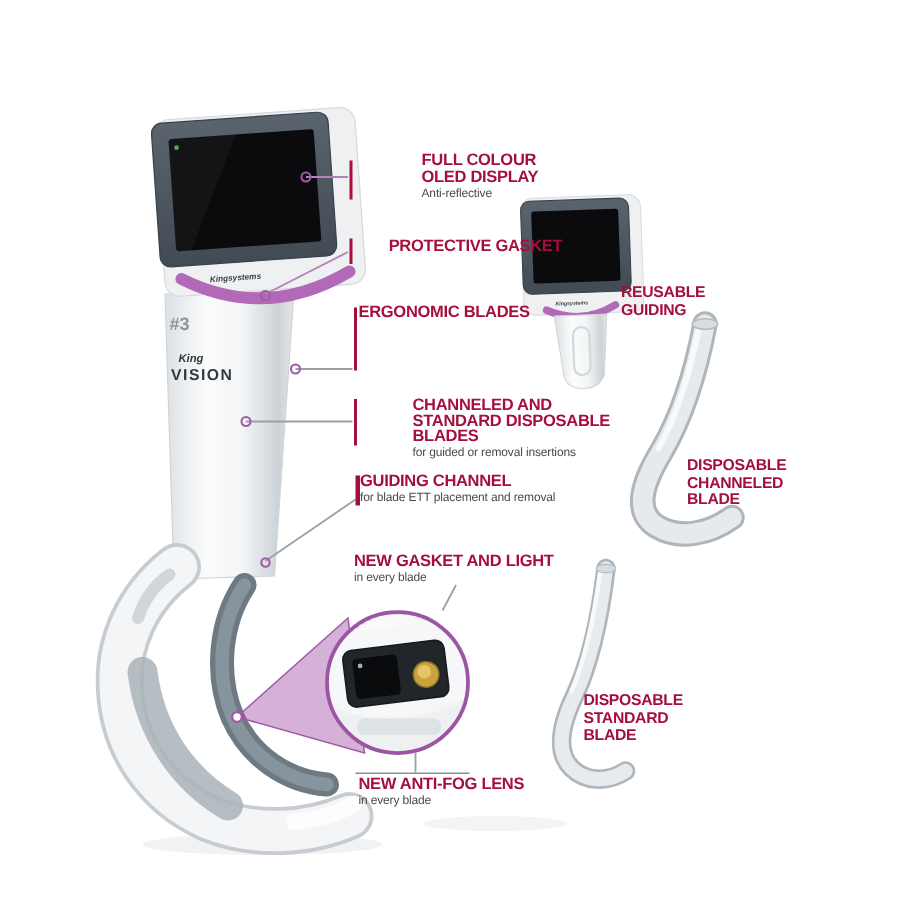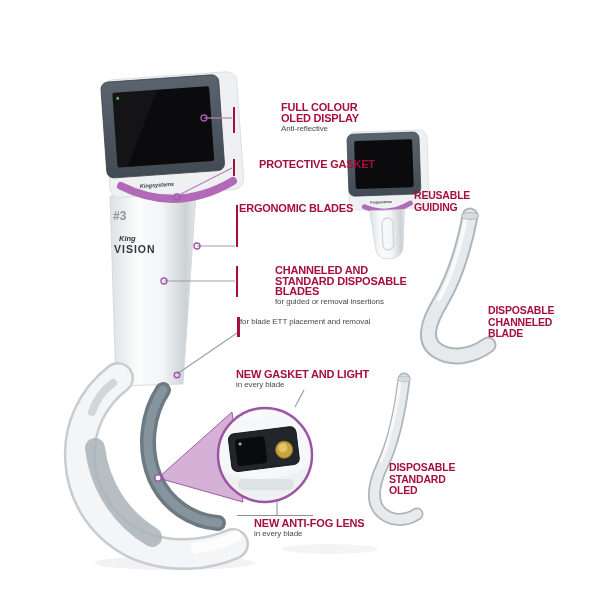--- a/index.html
+++ b/index.html
@@ -23,24 +23,24 @@
   }
   .tick{position:absolute;width:2.5px;background:var(--red);}
   .overline{position:absolute;height:0;border-top:1px solid #8e8e8e;}
   
   #co-display  {left:237px;top:102px;width:95px;margin-left:44px;}
   #co-gasket   {left:237px;top:159px;width:160px;text-align:center;}
   #co-ergo     {left:239px;top:203px;width:125px;}
   #co-blades   {left:239px;top:265px;width:150px;margin-left:36px;}
   #co-guide    {left:240px;top:316px;width:150px;}
   #co-optics   {left:236px;top:369px;width:140px;}
-  #co-antifog  {left:254px;top:518px;width:140px;}
+  #co-antifog  {left:239px;top:518px;width:140px;}
   
   #co-reusable {left:414px;top:190px;width:62px;}
-  #co-chanblade{left:458px;top:305px;width:78px;margin-left:30px;}
+  #co-chanblade{left:458px;top:305px;width:78px;}
   #co-stdblade {left:389px;top:462px;width:78px;}
   #co-reusable .c-title,#co-chanblade .c-title,#co-stdblade .c-title{
     font-size:10.5px;line-height:11.5px;
   }
   
   .size-mark{font-family:"Liberation Sans",sans-serif;font-size:12px;fill:#8e969c;font-weight:bold;}
   .brand-king{font-family:"Liberation Sans",sans-serif;font-size:7.5px;font-weight:bold;font-style:italic;fill:#32383e;}
   .brand-vision{font-family:"Liberation Sans",sans-serif;font-size:10.5px;font-weight:bold;fill:#32383e;letter-spacing:1px;}
   .maker{font-family:"Liberation Sans",sans-serif;font-size:5.5px;font-weight:bold;font-style:italic;fill:#3a4046;}
   .maker-sm{font-family:"Liberation Sans",sans-serif;font-size:3.5px;font-weight:bold;font-style:italic;fill:#3a4046;}
@@ -185,20 +185,21 @@
   <div class="callout" id="co-ergo">
     <div class="c-title">ERGONOMIC BLADES</div>
   </div>
 
   <div class="callout" id="co-blades">
     <div class="c-title">CHANNELED AND STANDARD DISPOSABLE BLADES</div>
     <div class="c-sub">for guided or removal insertions</div>
   </div>
 
   <div class="callout" id="co-guide">
+    <div class="c-title">GUIDING CHANNEL</div>
     <div class="c-sub">for blade ETT placement and removal</div>
   </div>
 
   <div class="callout" id="co-optics">
     <div class="c-title">NEW GASKET AND LIGHT</div>
     <div class="c-sub">in every blade</div>
   </div>
 
   <div class="callout" id="co-antifog">
     <div class="c-title">NEW ANTI-FOG LENS</div>
@@ -207,16 +208,16 @@
 
   <div class="callout" id="co-reusable">
     <div class="c-title">REUSABLE GUIDING</div>
   </div>
 
   <div class="callout" id="co-chanblade">
     <div class="c-title">DISPOSABLE CHANNELED BLADE</div>
   </div>
 
   <div class="callout" id="co-stdblade">
-    <div class="c-title">DISPOSABLE STANDARD OLED</div>
+    <div class="c-title">DISPOSABLE STANDARD BLADE</div>
   </div>
 
 </div>
 
 </body></html>

